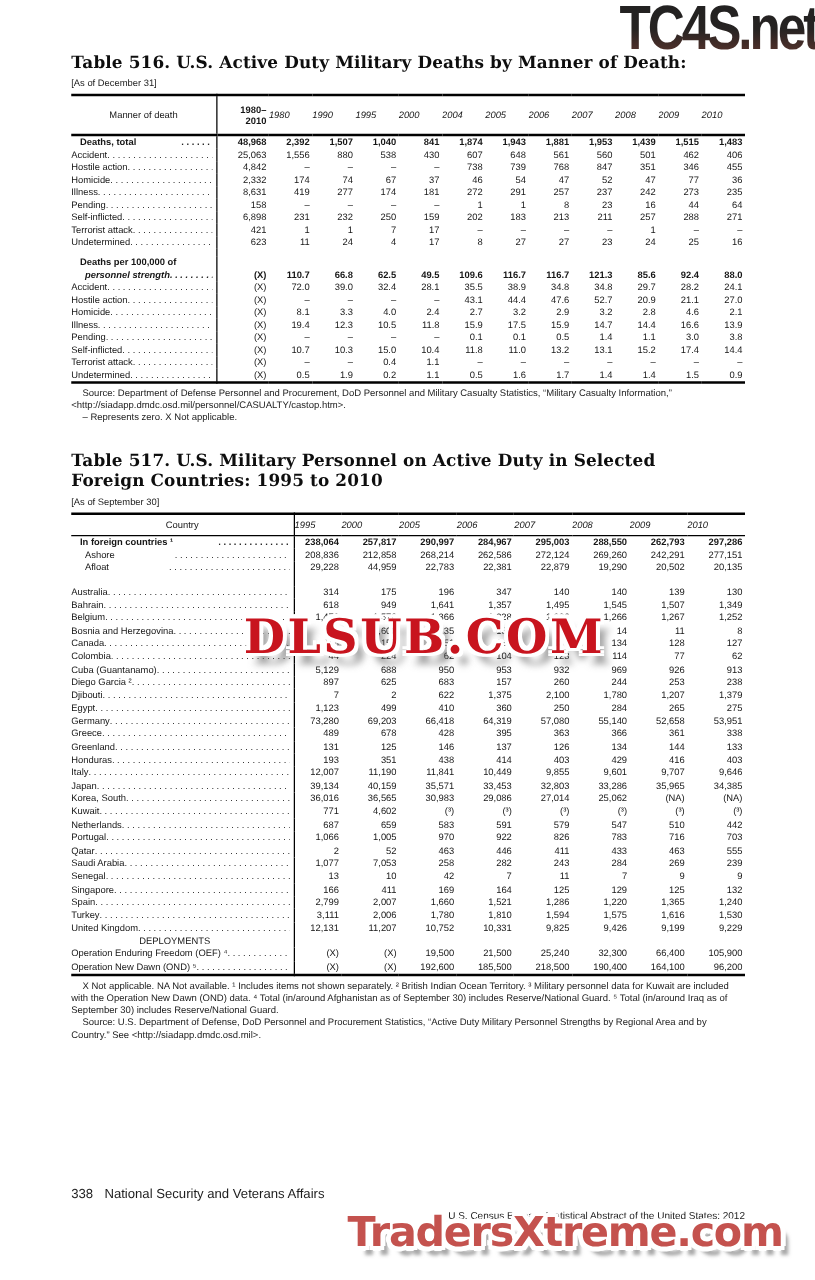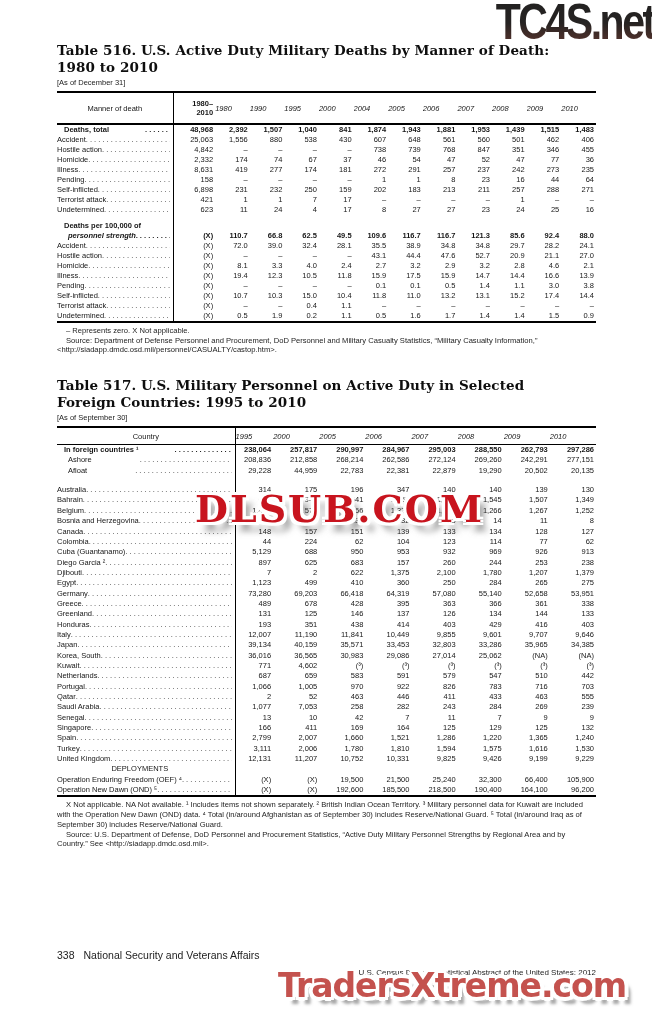--- a/index.html
+++ b/index.html
@@ -95,21 +95,20 @@
 <body>
 
 <div class="page">
 
   <div class="wm-top">TC4S.net</div>
 
   <div class="content">
 
     <div class="tbl-title" style="margin-top:42px;">
       <div>Table 516. U.S. Active Duty Military Deaths by Manner of Death:</div>
-      <div>1980 to 2010</div>
     </div>
     <div class="bracket">[As of December 31]</div>
 
     <table class="t516">
       <colgroup>
         <col style="width:116px">
           <col style="width:42px">
         <col span="11" style="width:34.6px">
       </colgroup>
       <thead>
@@ -506,22 +505,22 @@
             <td class="v">1.7</td>
             <td class="v">1.4</td>
             <td class="v">1.4</td>
             <td class="v">1.5</td>
             <td class="v">0.9</td>
           </tr>
         </tbody>
     </table>
 
     <div class="fn">
+      <p>Source: Department of Defense Personnel and Procurement, DoD Personnel and Military Casualty Statistics, “Military Casualty Information,” &lt;http://siadapp.dmdc.osd.mil/personnel/CASUALTY/castop.htm&gt;.</p>
       <p>– Represents zero.  X Not applicable.</p>
-      <p>Source: Department of Defense Personnel and Procurement, DoD Personnel and Military Casualty Statistics, “Military Casualty Information,” &lt;http://siadapp.dmdc.osd.mil/personnel/CASUALTY/castop.htm&gt;.</p>
     </div>
 
     <div class="tbl-title gap517">
       <div>Table 517. U.S. Military Personnel on Active Duty in Selected</div>
       <div>Foreign Countries: 1995 to 2010</div>
     </div>
     <div class="bracket">[As of September 30]</div>
 
     <table class="t517">
       <colgroup>

